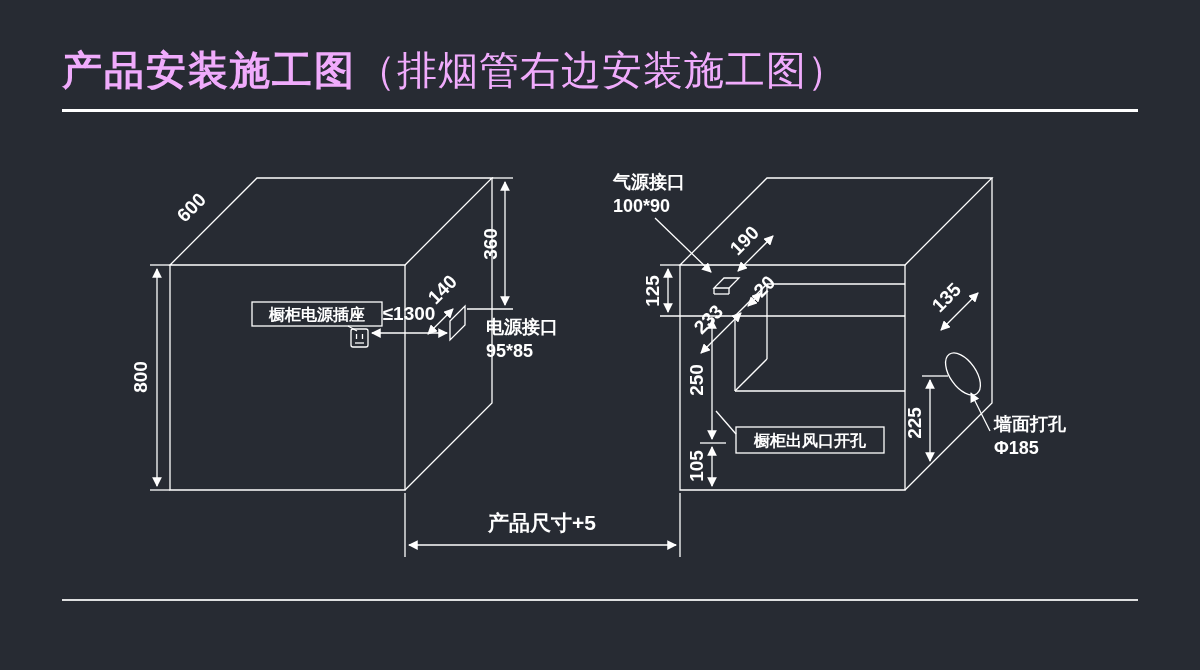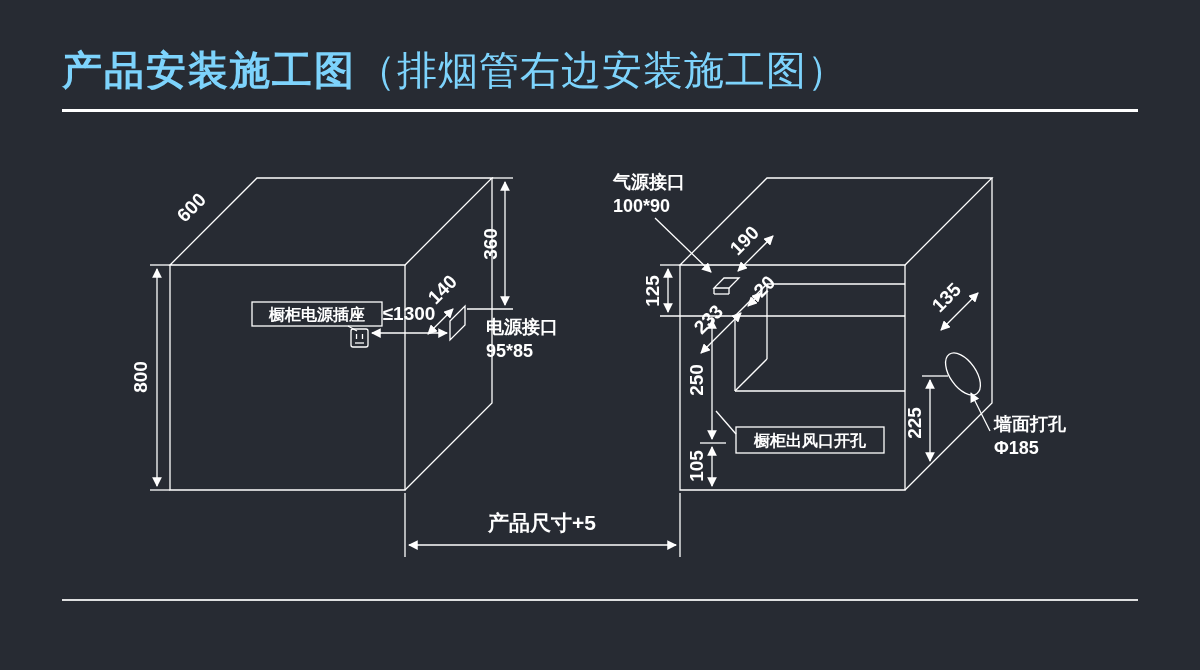--- a/index.html
+++ b/index.html
@@ -5,21 +5,21 @@
   html,body{margin:0;padding:0;}
   body{
     width:1200px;height:670px;
     background:#272b33;
     font-family:"Liberation Sans","DejaVu Sans",sans-serif;
     position:relative;overflow:hidden;
   }
   .stage{position:absolute;inset:0;width:1200px;height:670px;}
   .title{
     position:absolute;left:62px;top:46px;
-    color:#7dd3fc;font-size:40px;line-height:1.2;white-space:nowrap;
+    color:#f0abfc;font-size:40px;line-height:1.2;white-space:nowrap;
   }
   .title .main{font-weight:700;letter-spacing:2px;}
   .title .sub{font-weight:400;letter-spacing:1px;}
   .rule{position:absolute;left:62px;width:1076px;background:#ffffff;}
   .rule.top{top:109px;height:3px;}
   .rule.bottom{top:599px;height:2px;opacity:.85;}
   svg{position:absolute;left:0;top:0;}
   svg .ln{stroke:#ffffff;stroke-width:1.3;fill:none;}
   svg text{fill:#ffffff;font-family:"Liberation Sans","DejaVu Sans",sans-serif;}
   svg .dim{font-size:19px;font-weight:700;}

